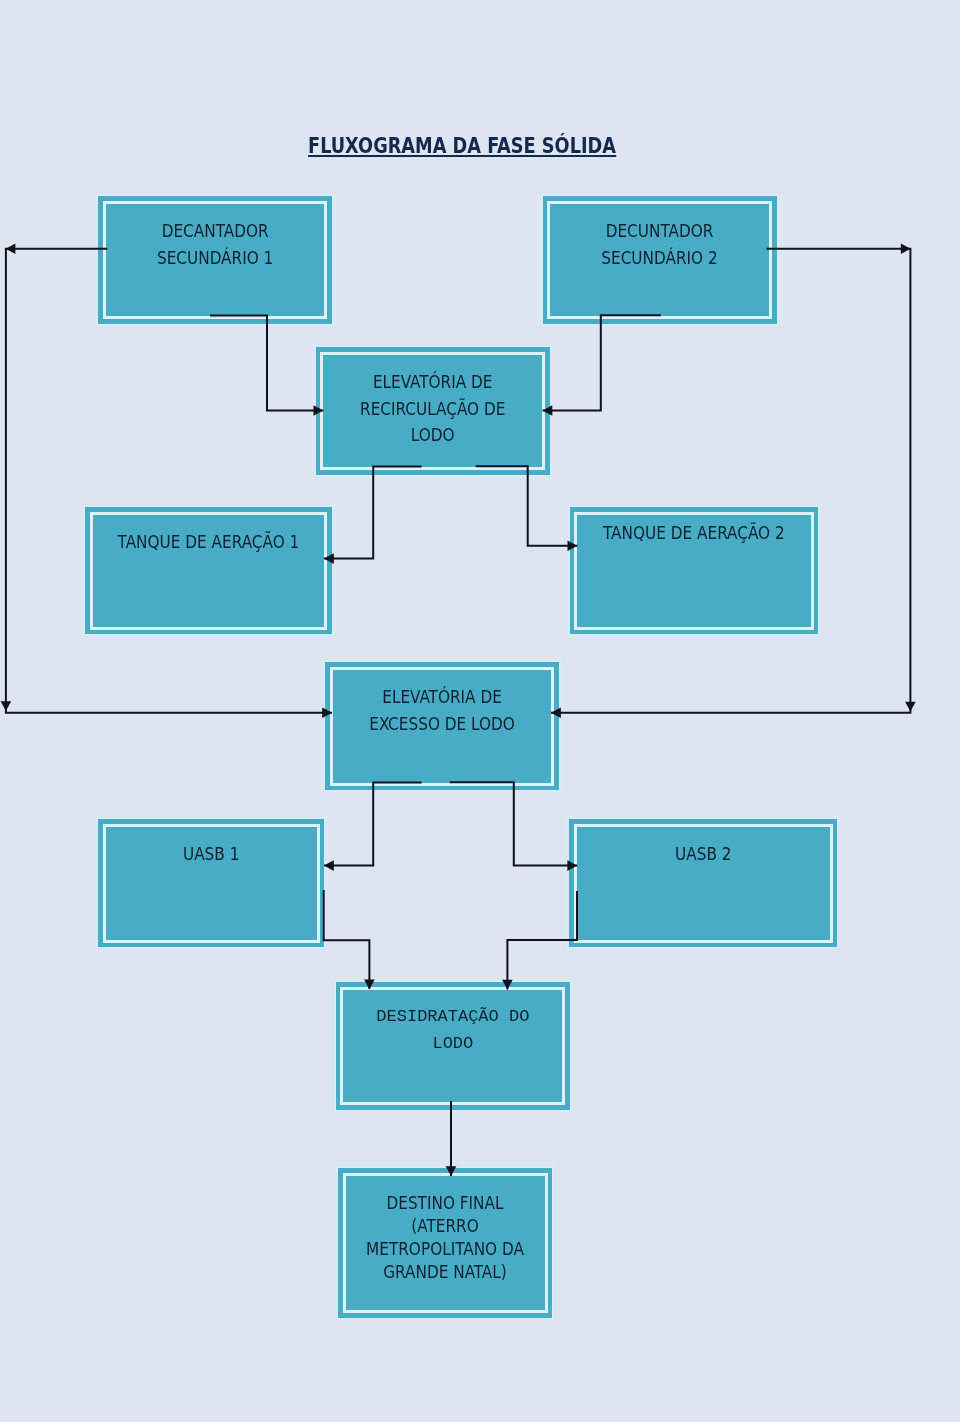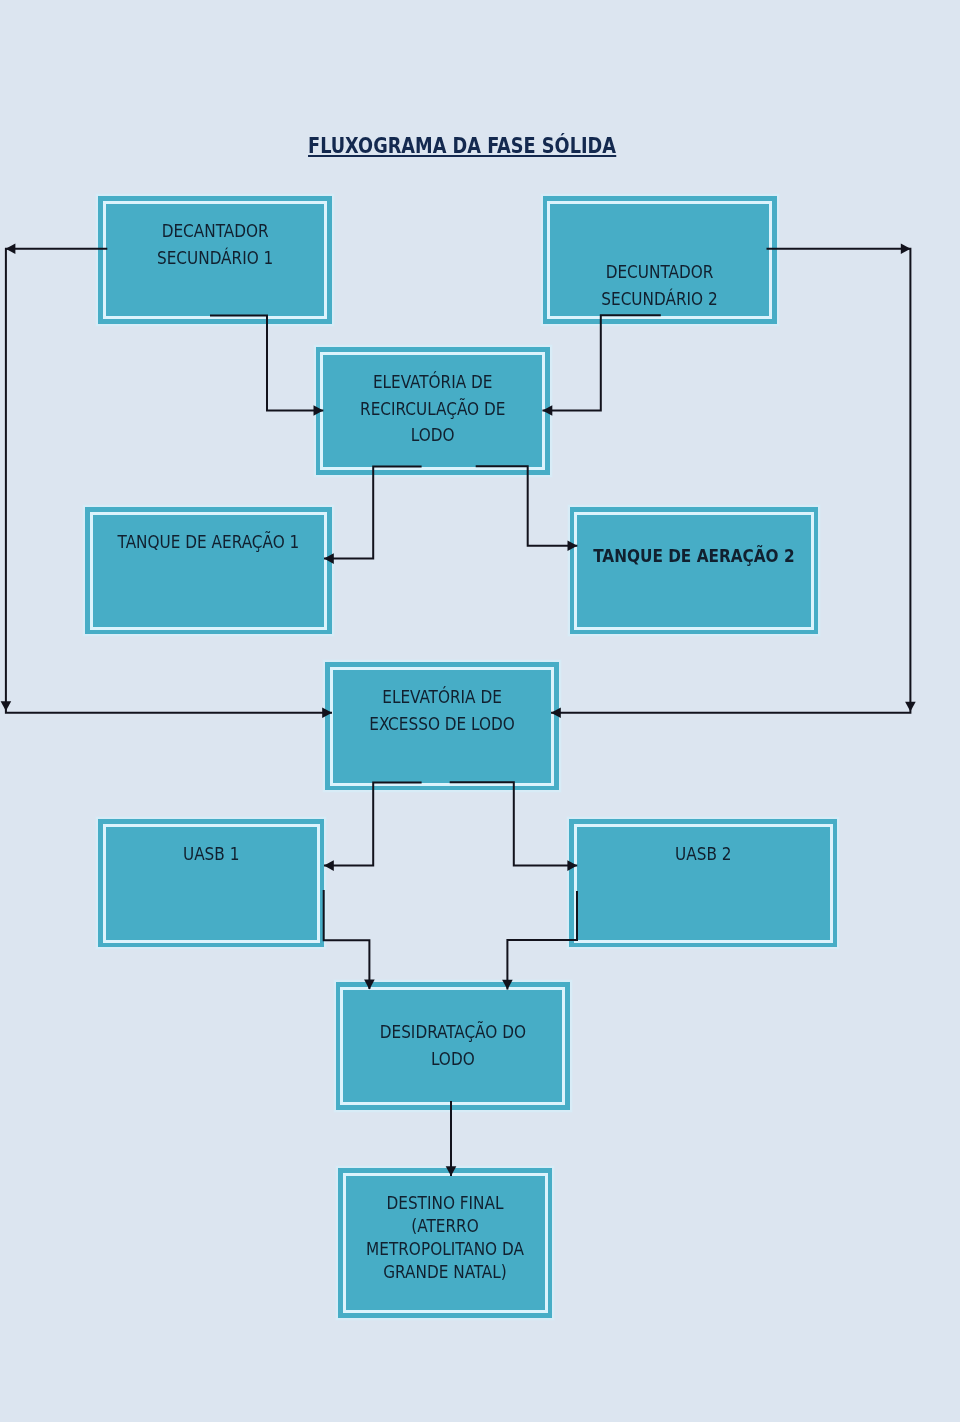--- a/index.html
+++ b/index.html
@@ -63,53 +63,53 @@
     </div>
   <svg class="edges edges-back" viewBox="0 0 960 1422" id="edge-svg-back"></svg>
   <div id="nodes">
   <div class="node" style="left: 98.4px; top: 196.4px; width: 233.5px; height: 127.2px;">
     <div class="inner"></div>
     <div class="lbl" style="line-height: 26.5px; top: 22px;">DECANTADOR
 SECUNDÁRIO 1</div>
   </div>
   <div class="node" style="left: 542.5px; top: 196.4px; width: 234px; height: 127.2px;">
     <div class="inner"></div>
-    <div class="lbl" style="line-height: 26.5px; top: 22px; margin-top: 41px;">DECUNTADOR
+    <div class="lbl" style="line-height: 26.5px; top: 22px;">DECUNTADOR
 SECUNDÁRIO 2</div>
   </div>
   <div class="node" style="left: 315.8px; top: 347.3px; width: 233.8px; height: 127.4px;">
     <div class="inner"></div>
     <div class="lbl" style="line-height: 26.5px; top: 22px;">ELEVATÓRIA DE
 RECIRCULAÇÃO DE
 LODO</div>
   </div>
   <div class="node" style="left: 85.3px; top: 507px; width: 246.3px; height: 127.3px; padding-left: 44px;">
     <div class="inner"></div>
     <div class="lbl" style="line-height: 26.5px; top: 22px;">TANQUE DE AERAÇÃO 1</div>
   </div>
   <div class="node" style="left: 569.6px; top: 507px; width: 248.6px; height: 127.3px;">
     <div class="inner"></div>
-    <div class="lbl" style="line-height: 26.5px; top: 36px; font-weight: bold;">TANQUE DE AERAÇÃO 2</div>
+    <div class="lbl" style="line-height: 26.5px; top: 13px;">TANQUE DE AERAÇÃO 2</div>
   </div>
   <div class="node" style="left: 325.1px; top: 662.4px; width: 233.9px; height: 128.1px;">
     <div class="inner"></div>
     <div class="lbl" style="line-height: 26.5px; top: 22px;">ELEVATÓRIA DE
 EXCESSO DE LODO</div>
   </div>
   <div class="node" style="left: 98.2px; top: 819.3px; width: 226px; height: 128.1px;">
     <div class="inner"></div>
     <div class="lbl" style="line-height: 26.5px; top: 22px;">UASB 1</div>
   </div>
   <div class="node" style="left: 569.3px; top: 819.3px; width: 268px; height: 128.1px;">
     <div class="inner"></div>
     <div class="lbl" style="line-height: 26.5px; top: 22px;">UASB 2</div>
   </div>
   <div class="node" style="left: 335.8px; top: 982.2px; width: 234.1px; height: 127.6px;">
     <div class="inner"></div>
-    <div class="lbl" style="line-height: 26.5px; top: 37px;">DESIDRATAÇÃO DO
+    <div class="lbl" style="line-height: 26.5px; top: 22px; font-family: Liberation Mono, monospace;">DESIDRATAÇÃO DO
 LODO</div>
   </div>
   <div class="node" style="left: 338px; top: 1168.4px; width: 214px; height: 149.4px;">
     <div class="inner"></div>
     <div class="lbl" style="line-height: 23px; top: 23.5px;">DESTINO FINAL
 (ATERRO
 METROPOLITANO DA
 GRANDE NATAL)</div>
   </div>
   </div>

